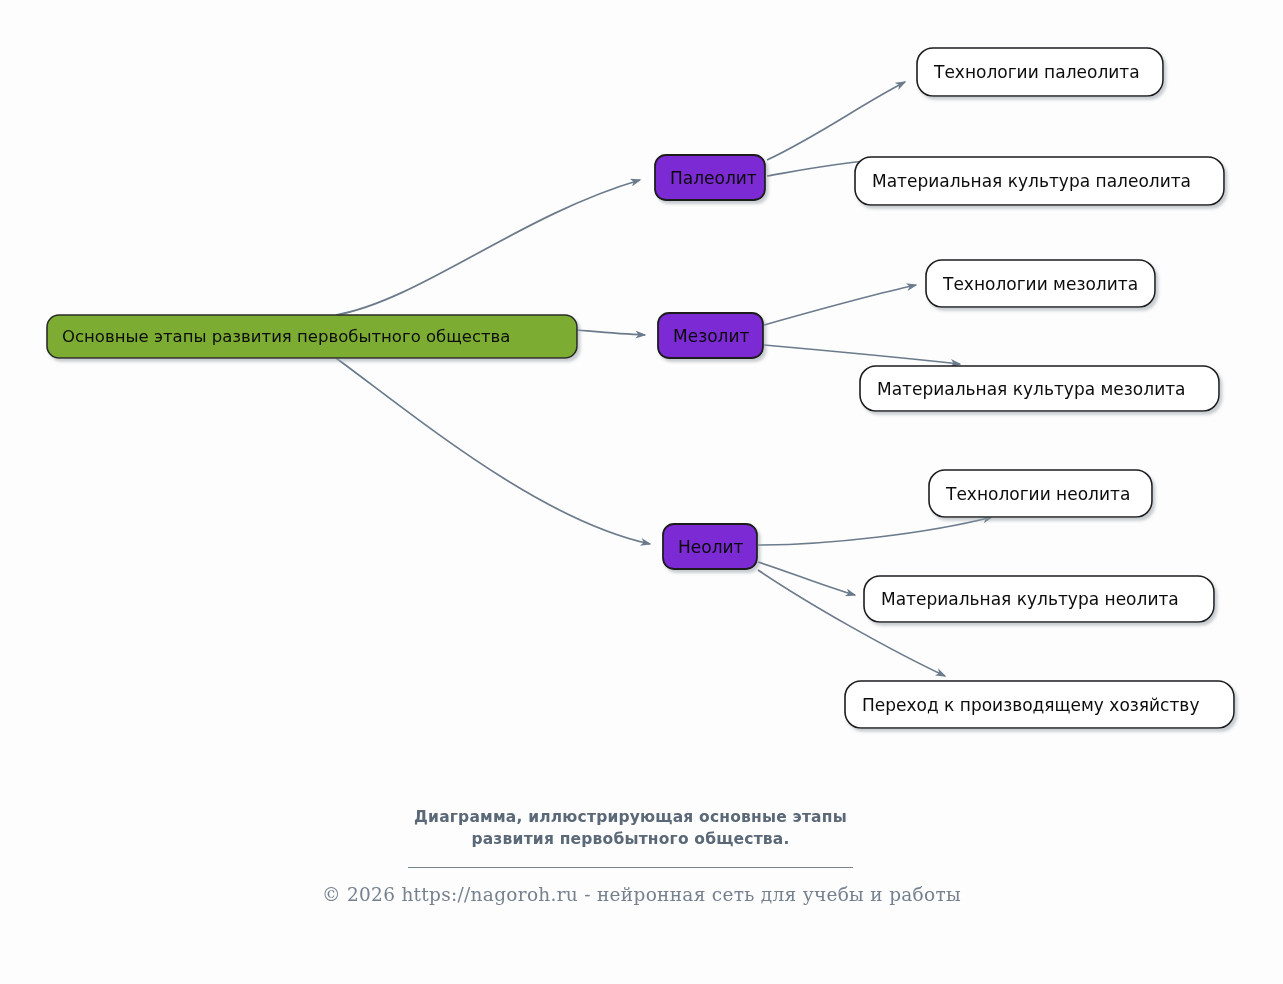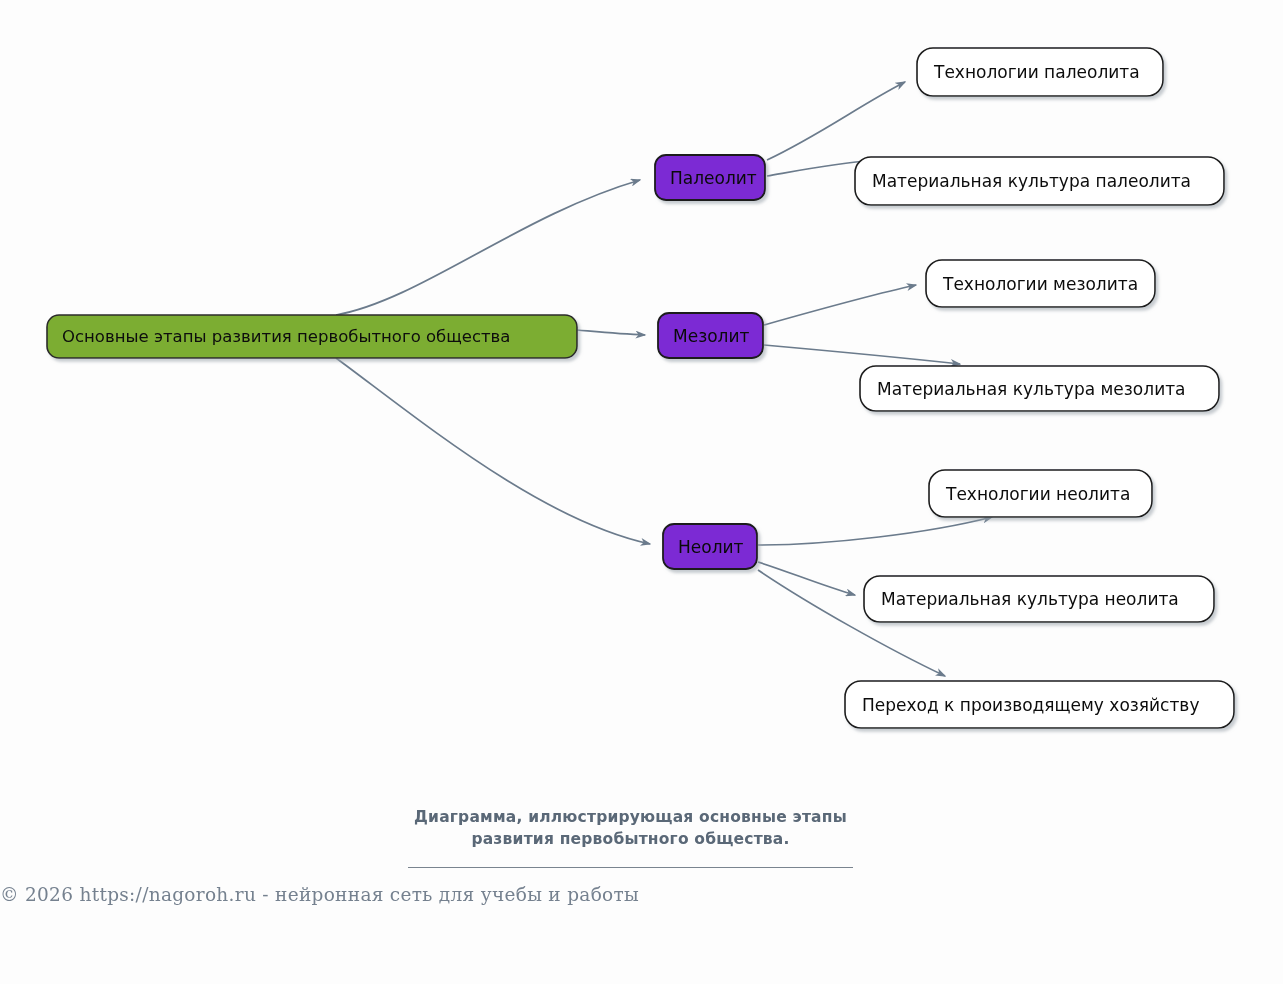--- a/index.html
+++ b/index.html
@@ -82,20 +82,21 @@
     width: 445px;
     height: 0;
     border-top: 1.3px solid #7a848f;
     margin: 16px auto 0 auto;
   }
   .footer-block {
     position: absolute;
     left: 0;
     top: 884px;
     width: 1283px;
+    text-align: center;
   }
   .footer-text {
     font-family: "DejaVu Serif", "Liberation Serif", serif;
     font-size: 18.5px;
     color: #75818f;
     letter-spacing: 0.3px;
   }
 </style>
 </head>
 <body>

